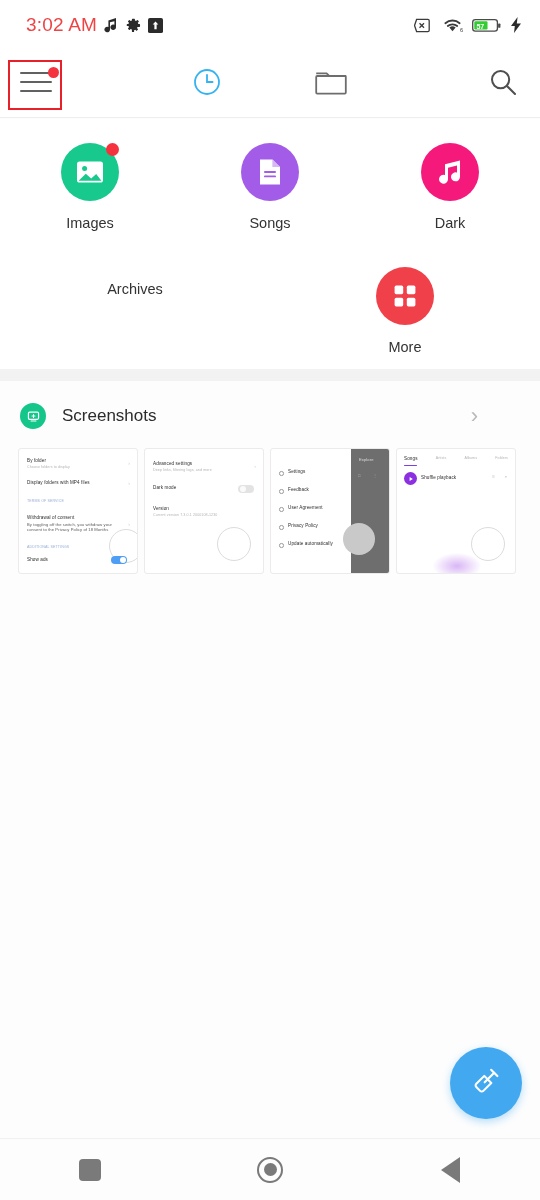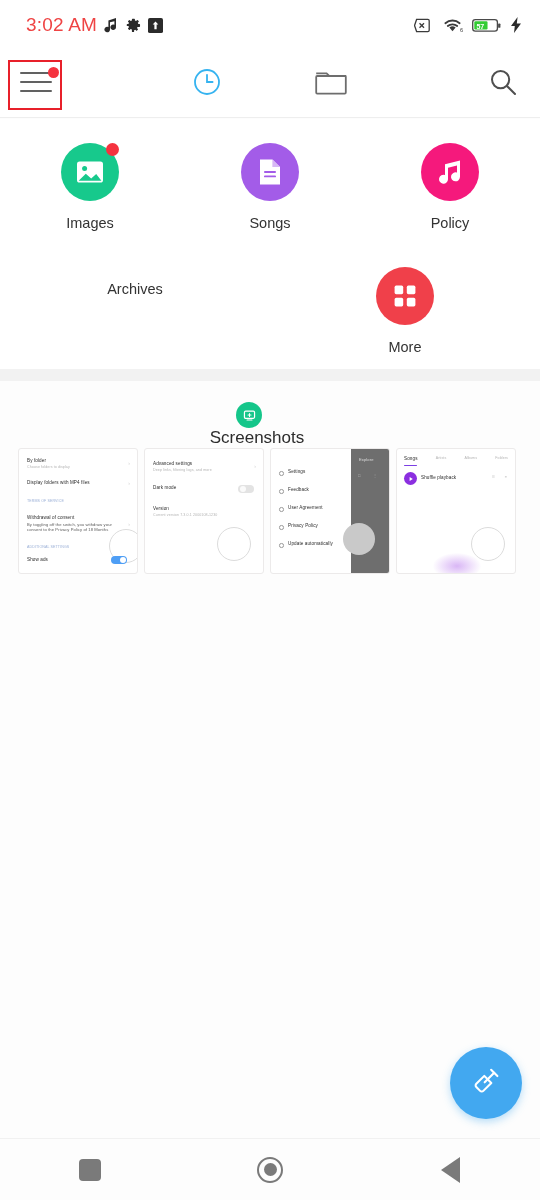--- a/index.html
+++ b/index.html
@@ -68,22 +68,22 @@
   .cat-badge {
     position: absolute; top: 0px; right: 0px; width: 13px; height: 13px;
     border-radius: 50%; background: #f5333f;
   }
 
   
   .band { position: absolute; top: 369px; left: 0; width: 540px; height: 12px; background: #f2f2f2; }
 
   
   .shots-head {
-    position: absolute; top: 402px; left: 0; width: 496px; height: 54px;
-    display: flex; align-items: center; padding: 0 18px 0 20px; background: #fdfdfd; flex-direction: column;
+    position: absolute; top: 389px; left: 0; width: 496px; height: 54px;
+    display: flex; align-items: center; padding: 0 18px 0 20px; background: #fdfdfd;
   }
   .shots-ico {
     width: 26px; height: 26px; border-radius: 50%; background: #15c68a;
     display: flex; align-items: center; justify-content: center; flex: 0 0 auto;
   }
   .shots-title { margin-left: 16px; font-size: 17px; color: #2c2c2c; flex: 1; }
   .chev { color: #b9b9b9; }
 
   .shots-strip {
     position: absolute; top: 448px; left: 0; width: 540px; height: 128px;
@@ -266,21 +266,21 @@
         </div>
         <div class="cat-label">Songs</div>
       </div>
 
       <div class="catcell">
         <div class="cat-icon" style="background:#f5197c">
           <svg width="27" height="29" viewBox="0 0 27 29">
             <path d="M23 2.4v16.4a4.5 4.5 0 1 1-3 -4.2V7.6L11 9.8v11.4a4.5 4.5 0 1 1-3-4.2V6.2L23 2.4z" fill="#ffffff"></path>
           </svg>
         </div>
-        <div class="cat-label">Policy</div>
+        <div class="cat-label">Dark</div>
       </div>
     </div>
 
     <div class="catrow" style="margin-top:24px;">
 
 
 
       <div class="catcell">
         <div class="cat-label">Archives</div>
       </div>

